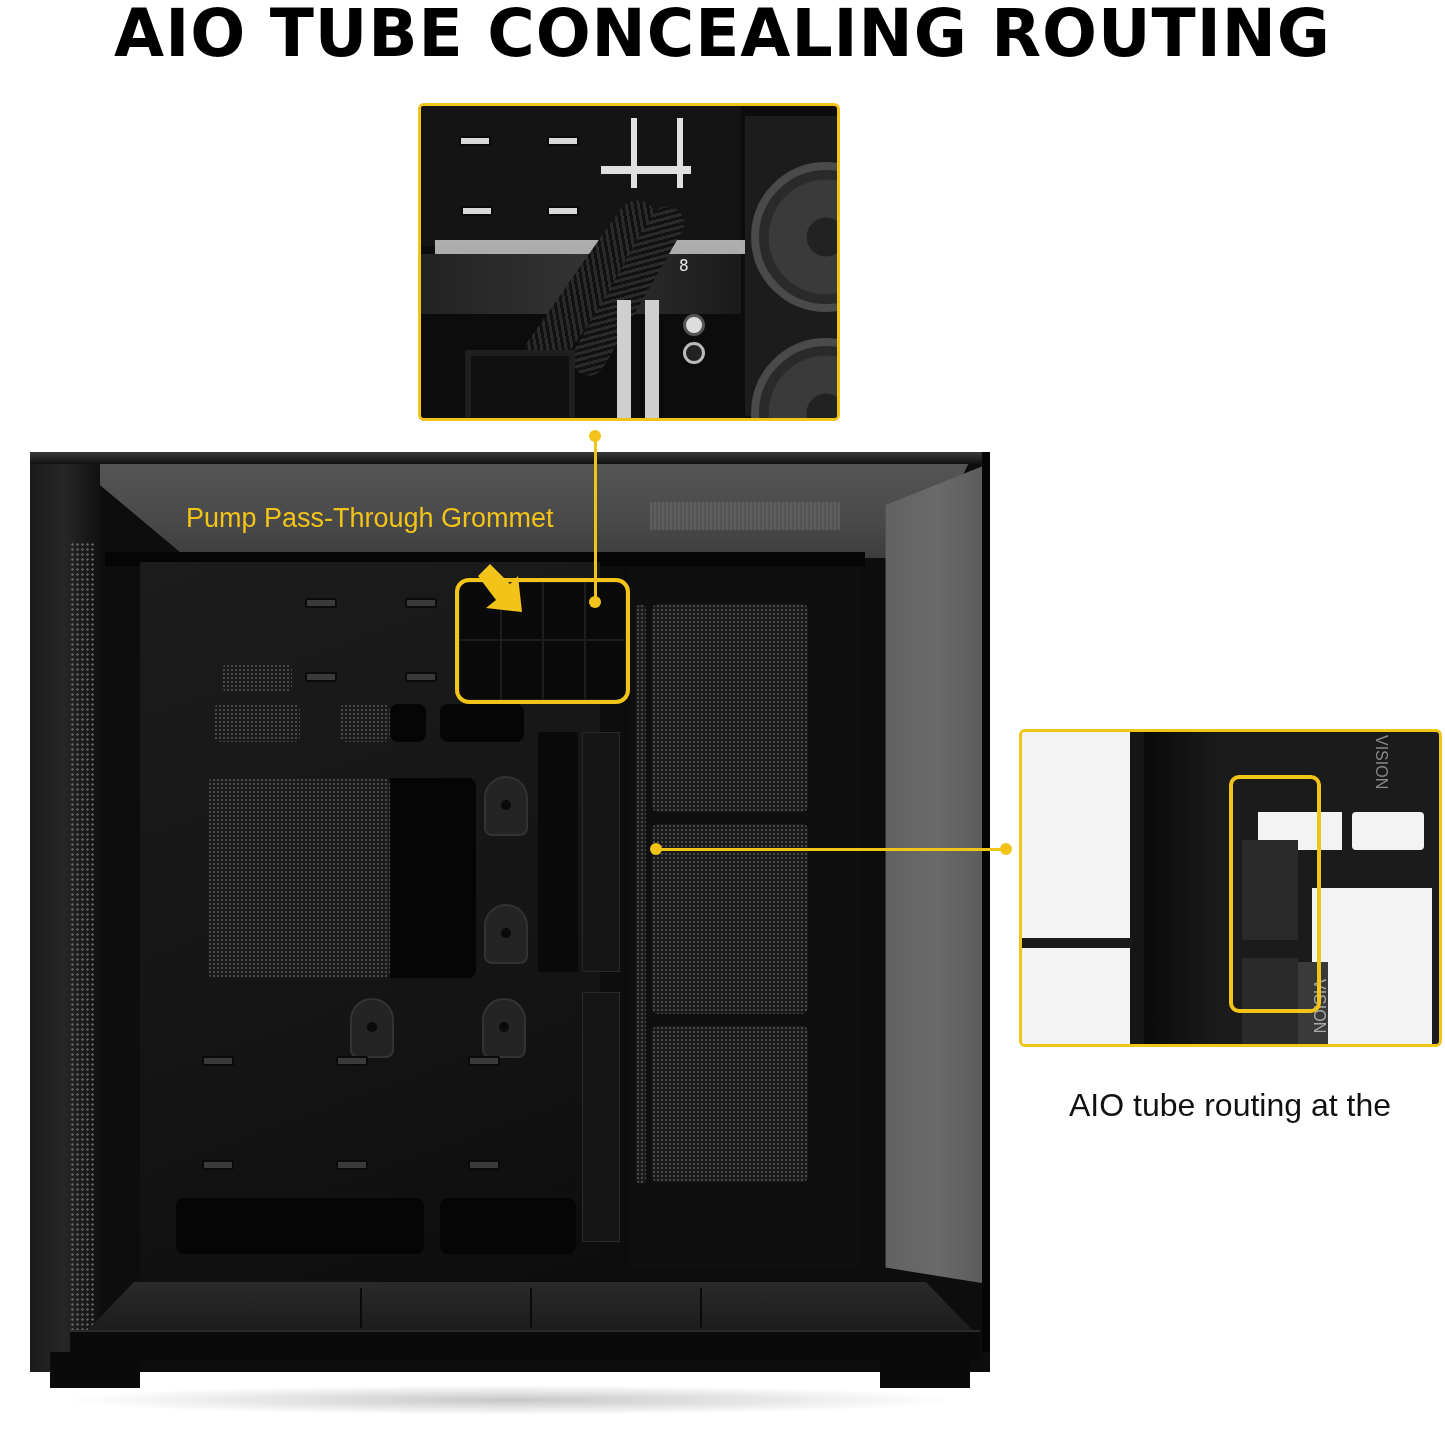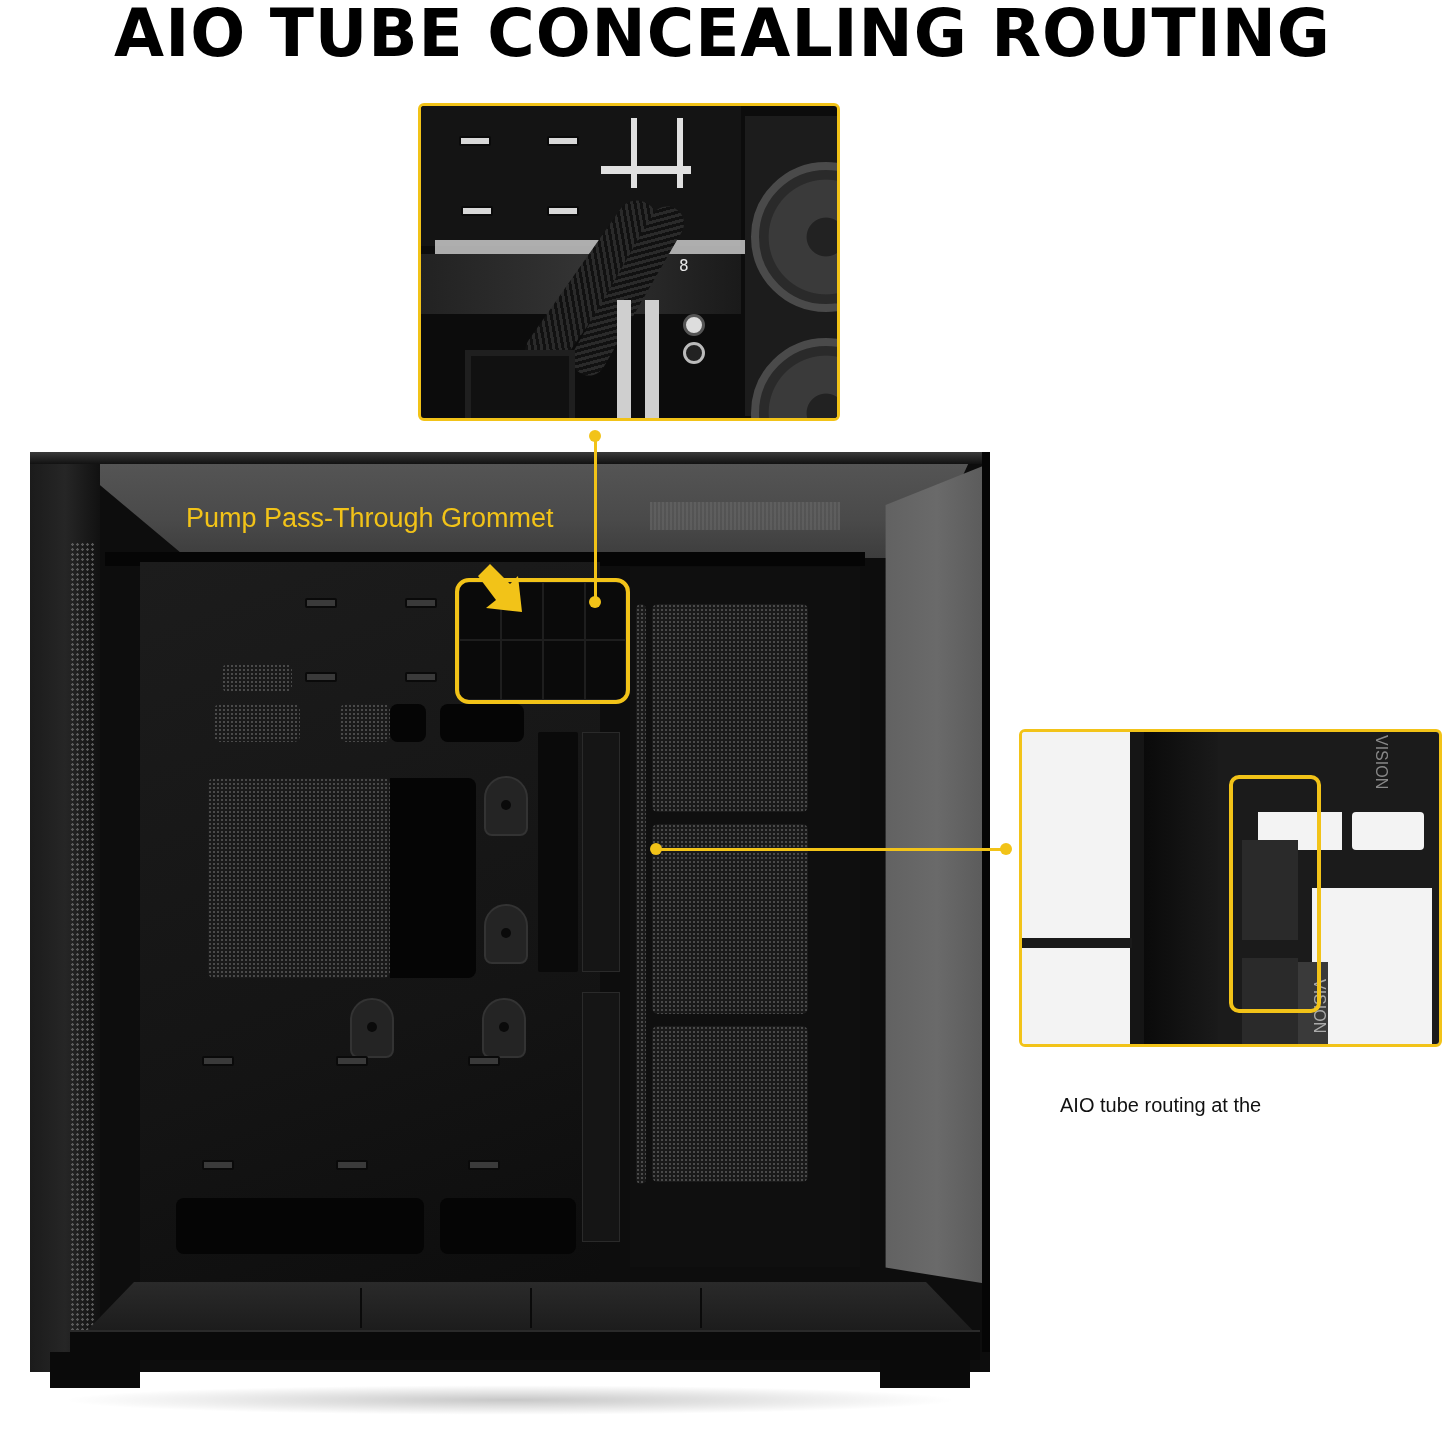--- a/index.html
+++ b/index.html
@@ -114,22 +114,22 @@
 
   .line-v { position: absolute; left: 594px; top: 436px; width: 3px; height: 166px; background: #f2c318; }
   .line-h { position: absolute; left: 656px; top: 848px; width: 350px; height: 3px; background: #f2c318; }
   .dot { position: absolute; width: 12px; height: 12px; border-radius: 50%; background: #f2c318; }
 
   .pump-label {
     position: absolute; left: 186px; top: 503px; font-size: 27px; color: #f2c318;
     font-family: "Liberation Sans", sans-serif; white-space: nowrap; text-align: center;
   }
   .caption {
-    position: absolute; left: 1060px; top: 1090px; width: 340px; 
-    font-size: 20px; line-height: 30px; color: #111;
+    position: absolute; left: 1060px; top: 1090px; width: 340px; text-align: center;
+    font-size: 32px; line-height: 30px; color: #111;
   }
   .caption div { display: block; }
 </style>
 </head>
 <body>
 
 <div class="title">AIO TUBE CONCEALING ROUTING</div>
 
 <div class="case">
   <div class="top-glass"></div>

